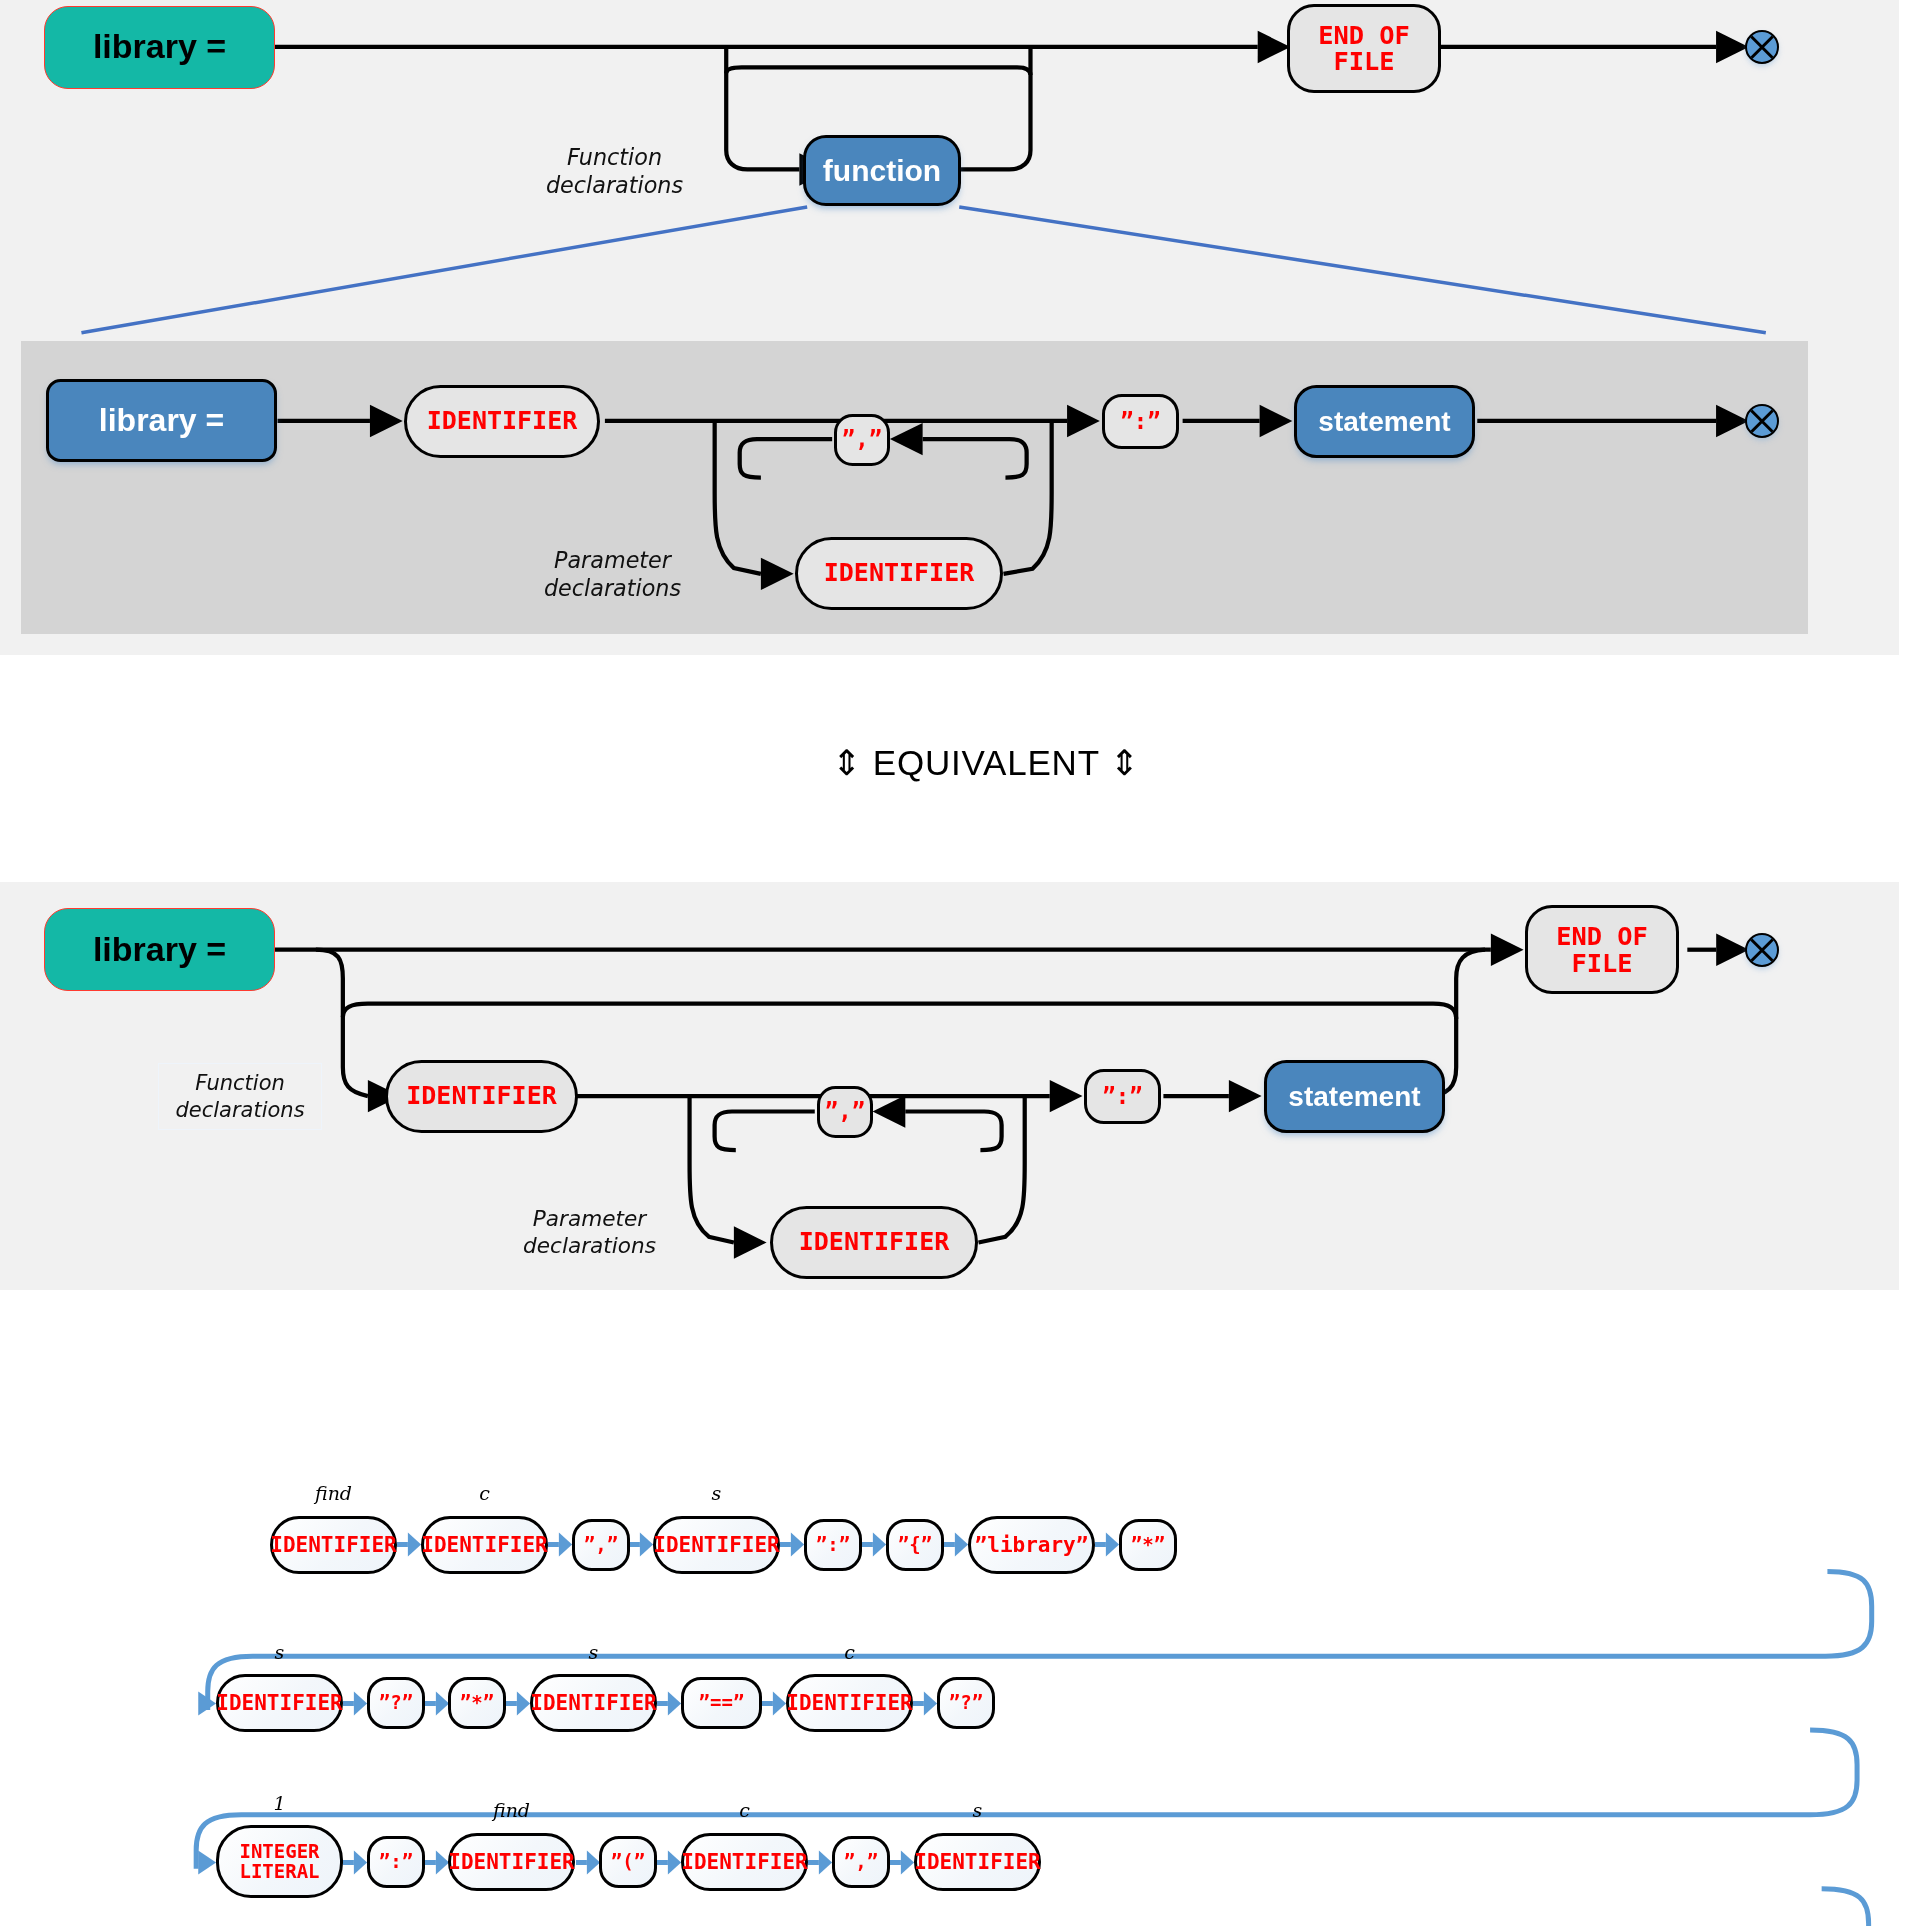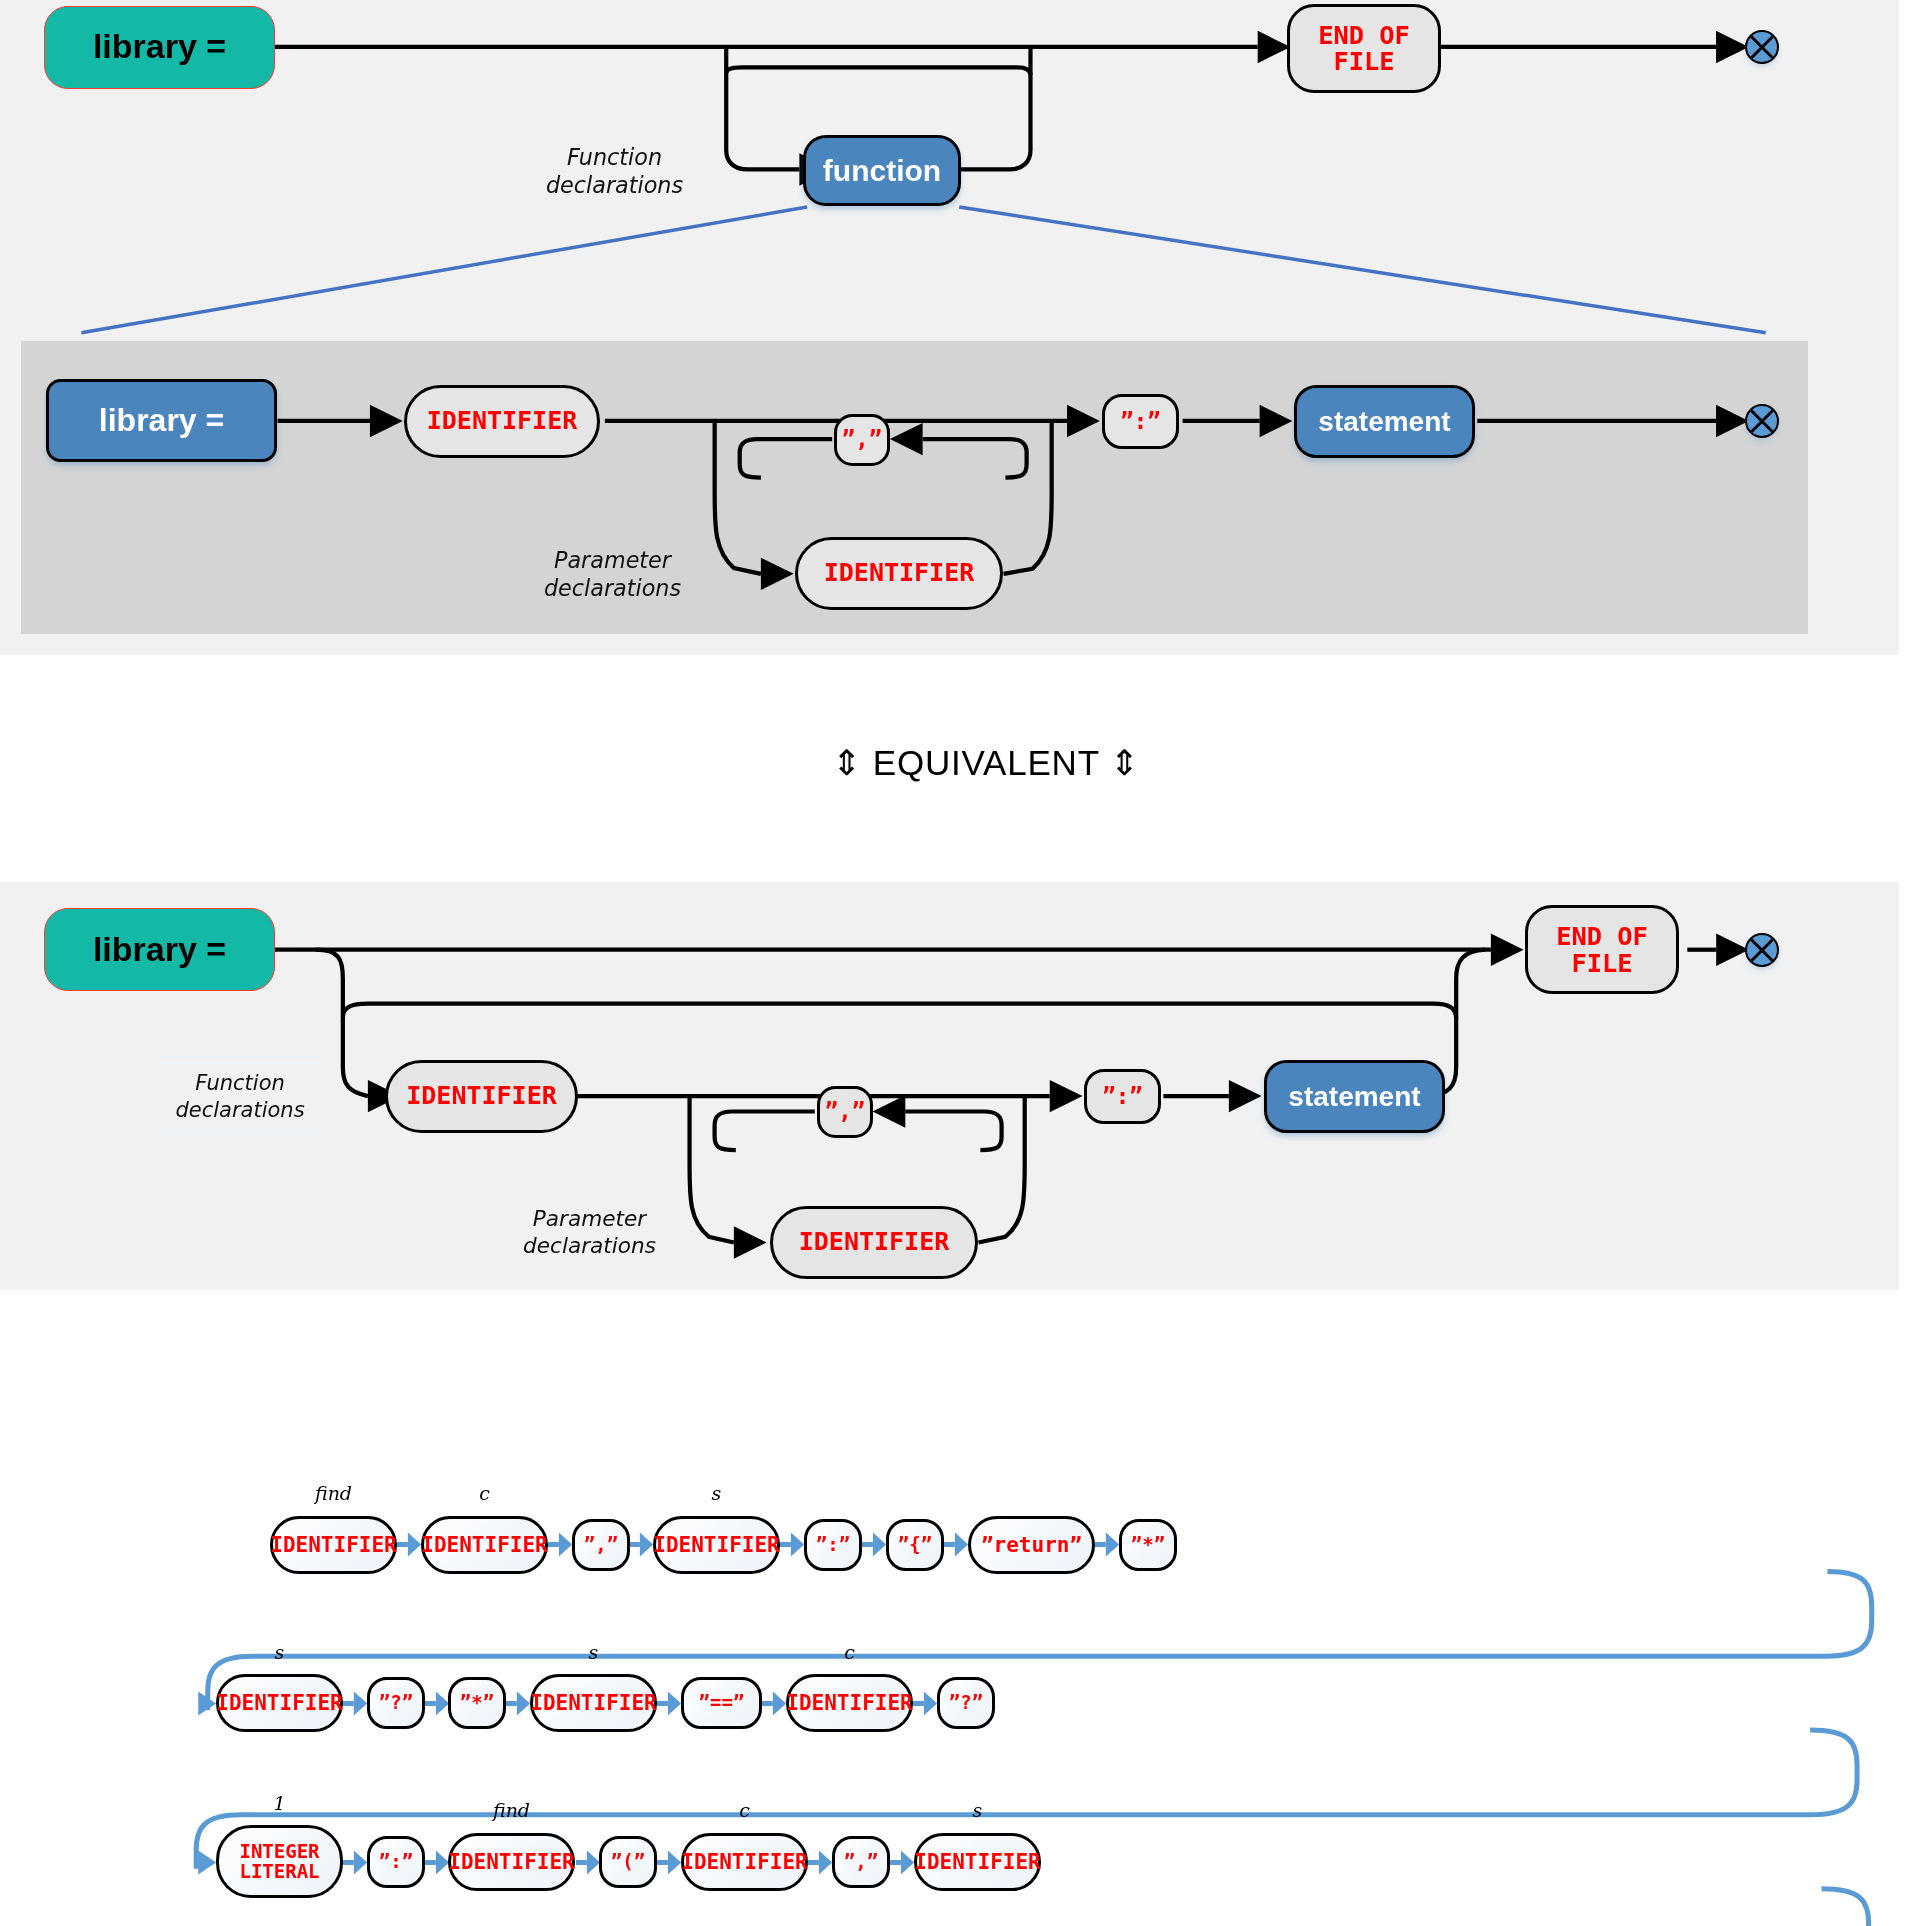--- a/index.html
+++ b/index.html
@@ -241,21 +241,21 @@
       <div class="node grad" style="left: 804px; top: 63px; width: 58px; height: 52px; font-size: 19px; border-radius: 20px; border-width: 3.1px;">”:”</div>
       <svg class="wires" width="28" height="35" style="left: 862px; top: 71px;" viewBox="0 0 72 90">
         <path d="M 0,45 L 28,45" stroke="#5b9bd5" stroke-width="13" fill="none"></path>
         <polygon points="28,14 62,45 28,76" fill="#5b9bd5"></polygon>
       </svg>
       <div class="node grad" style="left: 886px; top: 63px; width: 58px; height: 52px; font-size: 19px; border-radius: 20px; border-width: 3.1px;">”{”</div>
       <svg class="wires" width="28" height="35" style="left: 944px; top: 71px;" viewBox="0 0 72 90">
         <path d="M 0,45 L 28,45" stroke="#5b9bd5" stroke-width="13" fill="none"></path>
         <polygon points="28,14 62,45 28,76" fill="#5b9bd5"></polygon>
       </svg>
-      <div class="node grad" style="left: 968px; top: 60px; width: 127px; height: 58px; font-size: 21px; border-radius: 35px; border-width: 3.1px;">”return”</div>
+      <div class="node grad" style="left: 968px; top: 60px; width: 127px; height: 58px; font-size: 21px; border-radius: 35px; border-width: 3.1px;">”library”</div>
       <svg class="wires" width="28" height="35" style="left: 1095px; top: 71px;" viewBox="0 0 72 90">
         <path d="M 0,45 L 28,45" stroke="#5b9bd5" stroke-width="13" fill="none"></path>
         <polygon points="28,14 62,45 28,76" fill="#5b9bd5"></polygon>
       </svg>
       <div class="node grad" style="left: 1119px; top: 63px; width: 58px; height: 52px; font-size: 19px; border-radius: 20px; border-width: 3.1px;">”*”</div>
       <div class="node grad" style="left: 216px; top: 218px; width: 127px; height: 58px; font-size: 21px; border-radius: 35px; border-width: 3.1px;">IDENTIFIER</div>
       <div class="tiny-label" style="left: 216px; top: 185px; width: 127px; font-size: 19px;">s</div>
       <svg class="wires" width="28" height="35" style="left: 343px; top: 230px;" viewBox="0 0 72 90">
         <path d="M 0,45 L 28,45" stroke="#5b9bd5" stroke-width="13" fill="none"></path>
         <polygon points="28,14 62,45 28,76" fill="#5b9bd5"></polygon>

